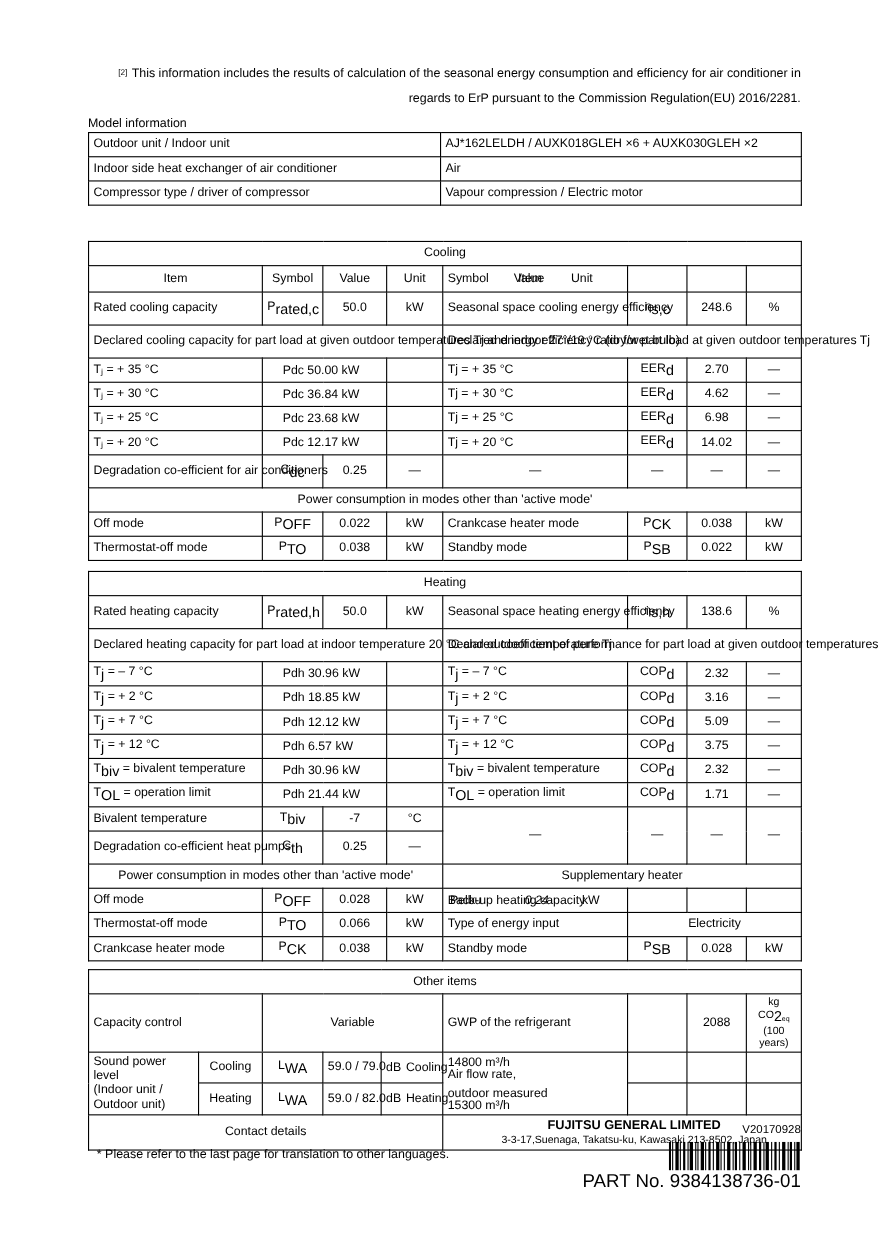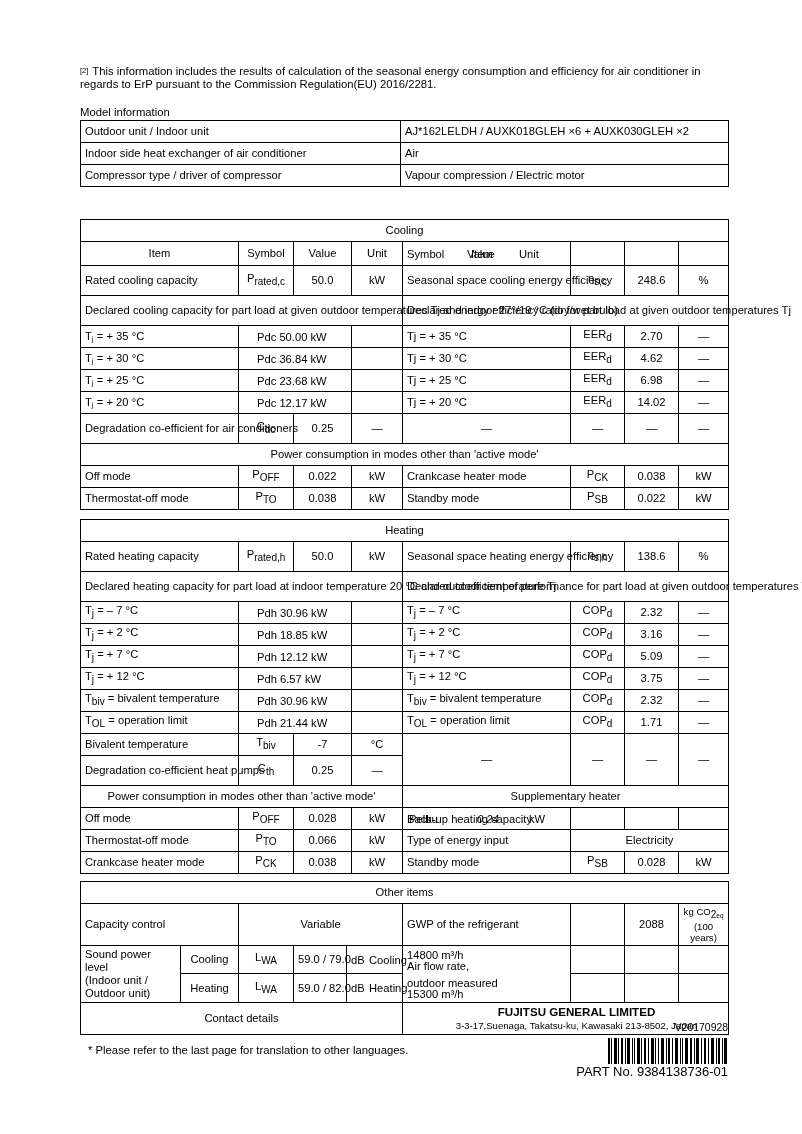--- a/index.html
+++ b/index.html
@@ -15,22 +15,22 @@
   .page { position:absolute; left:0; top:0; width:802px; height:1134px; }
 
   
   .doc-title {
     position:absolute; left:0; top:42px; width:802px;
     text-align:center; font-size:17px; font-weight:bold; letter-spacing:.1px;
   }
   .doc-title .sup { font-size:8px; font-weight:normal; vertical-align:2px; margin-right:3px; }
 
   .intro {
-    position:absolute; left:80px; top:64px; width:648px;
-    font-size:11.3px; line-height:13px;
+    position:absolute; left:80px; top:54px; width:648px;
+    font-size:11.3px; line-height:23px;text-align:right;
   }
   .intro .sup { font-size:7.5px; vertical-align:2px; margin-right:1px; }
 
   .model-label {
     position:absolute; left:80px; top:106px; font-size:11.3px;
   }
 
   
   table.t {
     position:absolute;
@@ -44,21 +44,21 @@
     padding:2px 4px;
     vertical-align:middle;
     height:22px;
     line-height:12.6px;
     overflow:visible;
     white-space:nowrap;
   }
   td.wrap { white-space:normal; }
   .c { text-align:center; }
   .l { text-align:left; }
-  sub { font-size:10px; }
+  sub { font-size:13px; }
 
   
   td.div-r { border-right:3px double #000; }
   td.div-l { border-left:3px double #000; }
 
   .sect-head { text-align:center; height:20px; }
 
   
   .ovl { position:relative; }
   .ovl .lay { position:absolute; top:50%; transform:translateY(-50%); white-space:nowrap; }
@@ -69,21 +69,21 @@
     position:absolute; top:50%; transform:translateY(-50%);
     left:18px; white-space:nowrap;
   }
 
   
   .ver { position:absolute; right:74px; top:1022px; font-size:10.4px; }
   .note { position:absolute; left:88px; top:1044px; font-size:11.3px; }
   .barcode {
     position:absolute; right:74px; top:1038px; width:120px; height:26px;
   }
-  .partno { position:absolute; right:74px; top:1064px; font-size:13px; }
+  .partno { position:absolute; right:74px; top:1064px; font-size:17px; }
 
   .contact-name { font-weight:bold; font-size:11.6px; }
   .contact-addr { font-size:9.6px; }
 </style>
 </head>
 <body>
 
 <div class="page">
 
 

